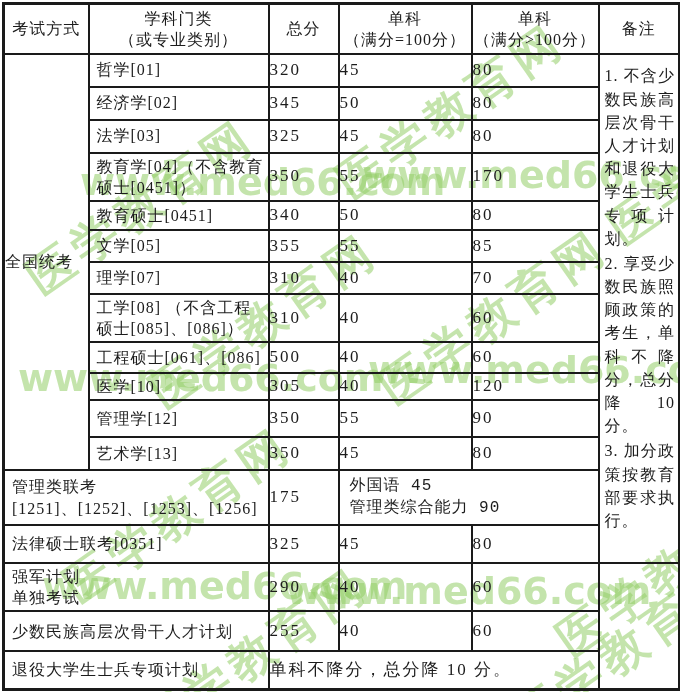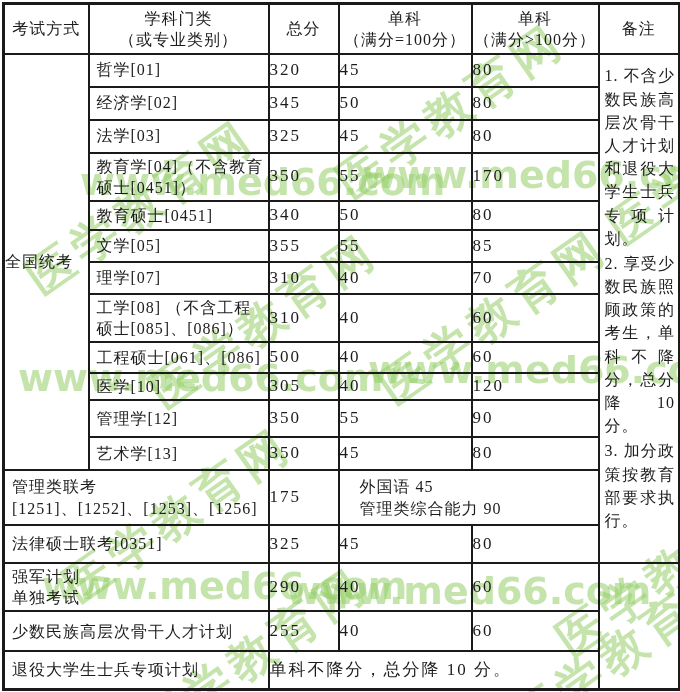--- a/index.html
+++ b/index.html
@@ -33,21 +33,21 @@
   table { position: relative; z-index: 1; border-collapse: collapse; table-layout: fixed;
           width: 676px; margin: 2px; border: 3px solid #1a1a1a; background: transparent; }
   td { border: 2px solid #1a1a1a; font-size: 16px; line-height: 1.32;
        letter-spacing: 1px; vertical-align: middle; overflow: hidden; }
   td.ctr  { }
   td.num  { text-align: left; letter-spacing: 2px; font-size: 17px; }
   td.sub  { text-align: left; padding: 2px 4px 2px 7px; }
   td.hd   { text-align: center; font-size: 16px; }
   td.remarks { vertical-align: middle; padding: 4px 3px 22px 5px; font-size: 16px; line-height: 1.45; }
   td.remarks div { text-align: justify; text-justify: inter-ideograph; margin-bottom: 2px; }
-  td.lnote { text-align: left; padding-left: 20px; }
+  td.lnote { text-align: left; padding-left: 10px; font-family: Liberation Mono, monospace; }
 </style>
 </head>
 <body>
 
 <div id="stage">
 
   <div class="wm">
     <span class="d wm-d1">医学教育网</span>
     <span class="d wm-d2">医学教育网</span>
     <span class="d wm-d3">医学教育网</span>

